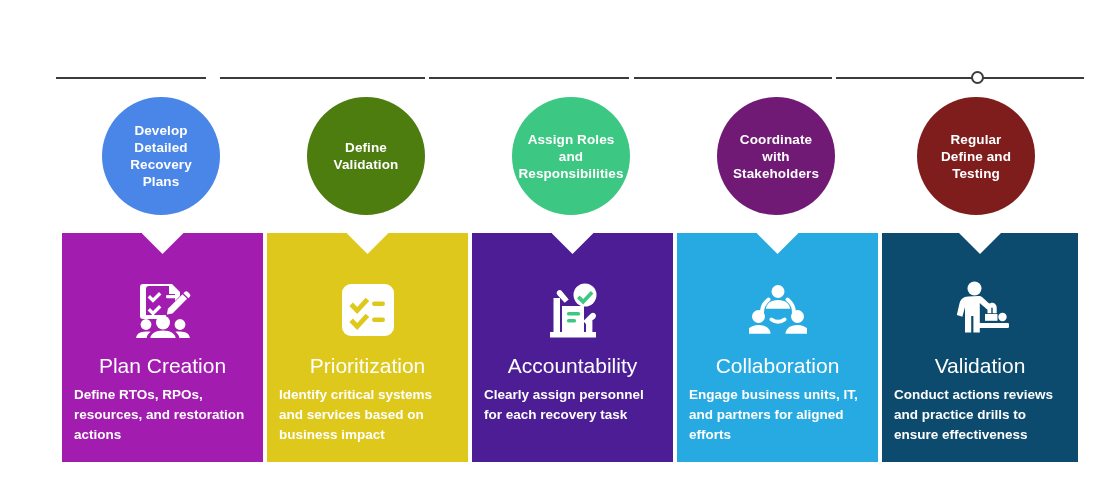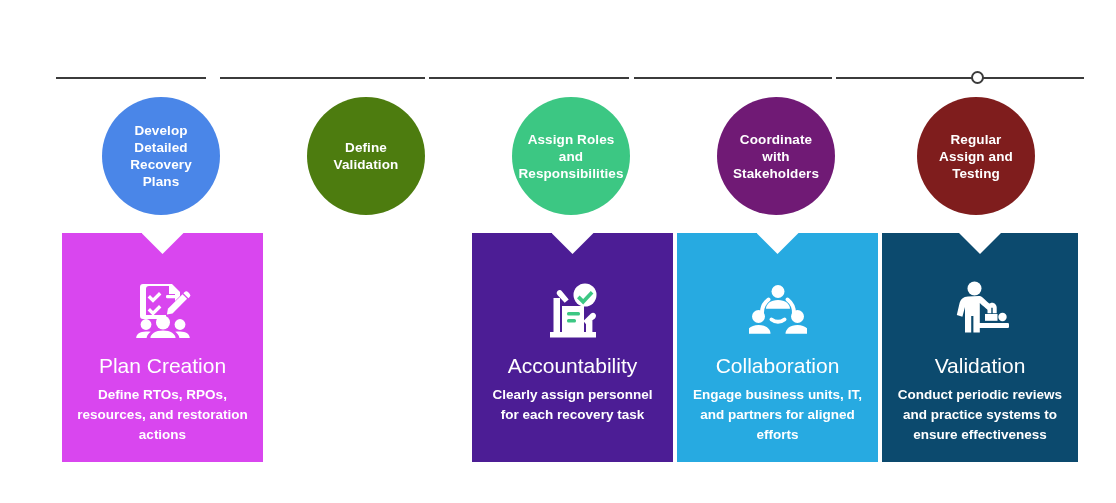--- a/index.html
+++ b/index.html
@@ -107,21 +107,20 @@
     line-height: 26px;
     font-weight: normal;
   }
   .panel-desc {
     position: absolute;
     top: 152px;
     left: 0;
     width: 100%;
     padding: 0 12px;
     box-sizing: border-box;
-    text-align: center;
     color: #ffffff;
     font-size: 13.5px;
     line-height: 20px;
     font-weight: bold;
   }
 </style>
 </head>
 <body>
 
 <div id="stage">
@@ -136,21 +135,21 @@
   </div>
 
   <div class="circle" style="left:90px; background:#4a86e8;">
     <span>
       <span>Develop</span>
       <span>Detailed</span>
       <span>Recovery</span>
       <span>Plans</span>
     </span>
   </div>
-  <div class="panel" style="left:50px; width:201px; background:#d946ef;">
+  <div class="panel" style="left:50px; width:201px; background:#a21caf;">
     <div class="notch"></div>
     <div class="panel-icon">
       <svg width="62" height="56" viewBox="0 0 62 56" fill="#ffffff" aria-hidden="true">
         <path d="M10 2 h26 l8 8 v4 l-5 5 v-7 h-6 V4 H13 a3 3 0 0 0-3 3 v26 h20 v4 H7 a3 3 0 0 1-3-3 V5 a3 3 0 0 1 3-3 z" transform="translate(4,0)"></path>
         <path d="M18 13 l3 3 l6-6 l2.4 2.4 l-8.4 8.4 l-5.4-5.4 z" transform="translate(0,0)"></path>
         <rect x="34" y="13" width="11" height="3.2" rx="1.2"></rect>
         <path d="M18 26 l3 3 l6-6 l2.4 2.4 l-8.4 8.4 l-5.4-5.4 z"></path>
         <path d="M50.5 12.2 l4.6 4.6 -14.6 14.6 -5.6 1.0 1.0-5.6 z"></path>
         <path d="M52.6 10.1 a2.4 2.4 0 0 1 3.4 0 l1.6 1.6 a2.4 2.4 0 0 1 0 3.4 l-1.2 1.2 -5-5 z"></path>
         <circle cx="31" cy="40.5" r="7"></circle>
@@ -164,20 +163,34 @@
     <div class="panel-title">Plan Creation</div>
     <div class="panel-desc">Define RTOs, RPOs, resources, and restoration actions</div>
   </div>
 
   <div class="circle" style="left:295px; background:#4d7c0f;">
     <span>
       <span>Define</span>
       <span>Validation</span>
     </span>
   </div>
+  <div class="panel" style="left:255px; width:201px; background:#dfc81c;">
+    <div class="notch"></div>
+    <div class="panel-icon">
+      <svg width="56" height="56" viewBox="0 0 56 56" aria-hidden="true">
+        <rect x="2" y="2" width="52" height="52" rx="9" fill="#ffffff"></rect>
+        <path d="M13 20.5 l4.2 4.4 l8.4-9.2 l3.6 3.4 l-12 13 -7.8-8 z" fill="#dfc81c"></path>
+        <rect x="32" y="19.5" width="13" height="4.4" rx="2.2" fill="#dfc81c"></rect>
+        <path d="M13 36.5 l4.2 4.4 l8.4-9.2 l3.6 3.4 l-12 13 -7.8-8 z" fill="#dfc81c"></path>
+        <rect x="32" y="35.5" width="13" height="4.4" rx="2.2" fill="#dfc81c"></rect>
+      </svg>
+    </div>
+    <div class="panel-title">Prioritization</div>
+    <div class="panel-desc">Identify critical systems and services based on business impact</div>
+  </div>
 
   <div class="circle" style="left:500px; background:#3cc783;">
     <span>
       <span>Assign Roles</span>
       <span>and</span>
       <span>Responsibilities</span>
     </span>
   </div>
   <div class="panel" style="left:460px; width:201px; background:#4c1d95;">
     <div class="notch"></div>
@@ -221,33 +234,33 @@
         <path d="M48.5 42 c-7.4 0-12 4-12 8.8 h24 c0-4.8-4.6-8.8-12-8.8 z" fill="#ffffff"></path>
       </svg>
     </div>
     <div class="panel-title">Collaboration</div>
     <div class="panel-desc">Engage business units, IT, and partners for aligned efforts</div>
   </div>
 
   <div class="circle" style="left:905px; background:#7f1d1d;">
     <span>
       <span>Regular</span>
-      <span>Assign and</span>
+      <span>Define and</span>
       <span>Testing</span>
     </span>
   </div>
   <div class="panel" style="left:870px; width:196px; background:#0c4a6e;">
     <div class="notch"></div>
     <div class="panel-icon">
       <svg width="62" height="58" viewBox="0 0 62 58" fill="#ffffff" aria-hidden="true">
         <circle cx="25.5" cy="7.5" r="7"></circle>
         <path d="M19 15.5 c-4.6 0-7.6 3-8.6 7.2 l-2.6 11.4 5.6 1.6 2.6-9.6 v25.4 h6.2 V35 h2.2 v16.5 h6.4 V22 c2.6 2.4 6 5.4 8.6 7.2 l3.6-4.6 c-3.2-2.4-6.6-5.6-9.4-8.2 -1.4-1.2-2.4-1.4-4-1.4 z"></path>
         <path d="M38.5 26.5 c0-2.6 2-4.8 4.6-4.8 2.6 0 4.6 2.2 4.6 4.8 v5.8 h-4 v-5.4 a0.8 0.8 0 0 0-1.4 0 v5.4 h-3.8 z"></path>
         <path d="M36 33 h12.5 v6.8 h-12.5 z"></path>
         <circle cx="53.5" cy="36" r="4.2"></circle>
         <rect x="28" y="42" width="32" height="5" rx="1.2"></rect>
       </svg>
     </div>
     <div class="panel-title">Validation</div>
-    <div class="panel-desc">Conduct periodic reviews and practice systems to ensure effectiveness</div>
+    <div class="panel-desc">Conduct actions reviews and practice drills to ensure effectiveness</div>
   </div>
 
 </div>
 
 </body></html>

